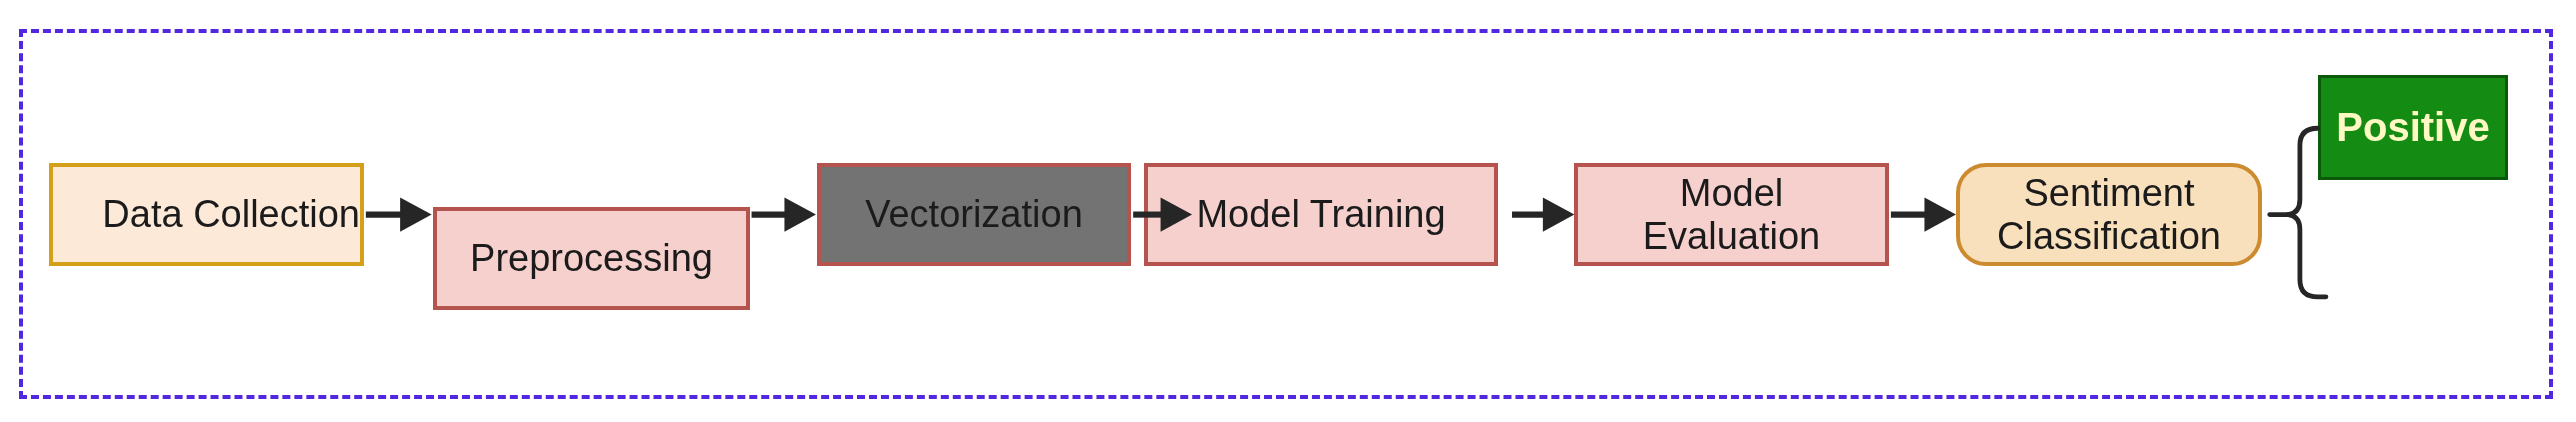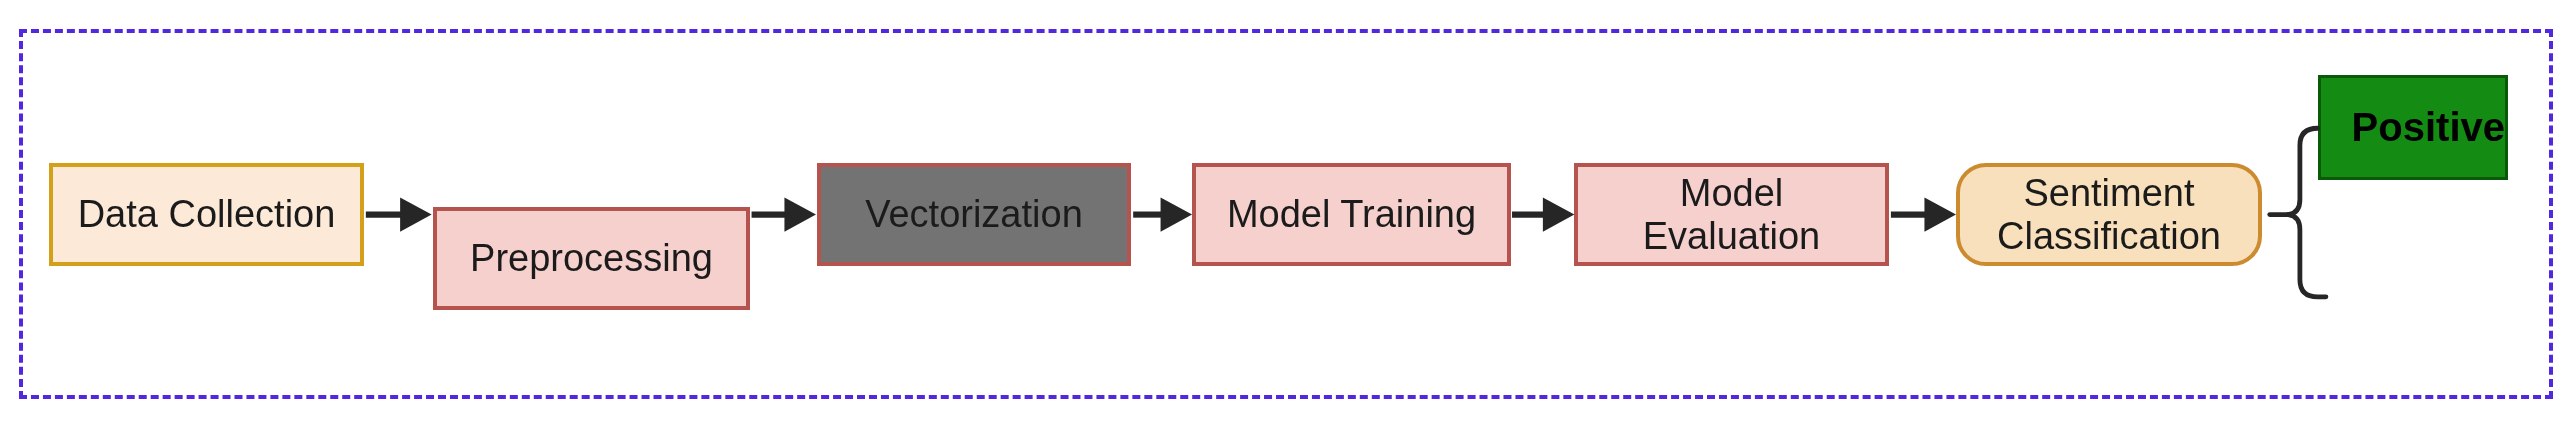--- a/index.html
+++ b/index.html
@@ -23,21 +23,21 @@
     border:4.1px solid #888;
     display:flex;align-items:center;justify-content:center;
     text-align:center;
     font-size:38px;line-height:1.12;
     color:var(--node-text,#1b1b1b);
     white-space:pre-line;
   }
   .node-1{left:49px;width:315px;}
   .node-2{left:433px;width:317px;}
   .node-3{left:817px;width:314px;}
-  .node-4{left:1192px;width:319px;}
+  .node-4{left:1144px;width:354px;}
   .node-5{left:1574px;width:315px;}
   .node-6{left:1956px;width:306px;border-radius:30px;}
   .outcome{
     position:absolute;
     box-sizing:border-box;
     width:190px;height:105px;
     border:3.4px solid #555;
     display:flex;align-items:center;justify-content:center;
     font-size:40px;font-weight:bold;
     white-space:pre-line;text-align:center;
@@ -52,42 +52,42 @@
   svg.overlay .head{fill:var(--connector,#262626);stroke:none;}
   svg.overlay .brace{stroke:var(--connector,#262626);stroke-width:7;fill:none;stroke-linecap:round;}
 </style>
 </head>
 <body>
 
 <div class="canvas">
 
   <div class="frame"></div>
 
-  <div class="node node-1" style="background: rgb(253, 233, 215); border-color: rgb(212, 160, 25);">
+  <div class="node node-1" style="background: rgb(253, 233, 215); border-color: rgb(212, 160, 25); justify-content: flex-end;">
     <span>Data Collection</span>
   </div>
   <div class="node node-2" style="background: rgb(246, 208, 205); border-color: rgb(181, 83, 79); margin-top: 44px;">
     <span>Preprocessing</span>
   </div>
   <div class="node node-3" style="background: #737373; border-color: rgb(181, 83, 79);">
     <span>Vectorization</span>
   </div>
   <div class="node node-4" style="background: rgb(246, 208, 205); border-color: rgb(181, 83, 79);">
     <span>Model Training</span>
   </div>
   <div class="node node-5" style="background: rgb(246, 208, 205); border-color: rgb(181, 83, 79);">
     <span>Model
 Evaluation</span>
   </div>
   <div class="node node-6" style="background: rgb(249, 224, 188); border-color: rgb(205, 139, 47);">
     <span>Sentiment
 Classification</span>
   </div>
 
-  <div class="outcome outcome-positive" style="background: rgb(20, 140, 20); border-color: rgb(10, 90, 10); color: #000000; justify-content: flex-end;">
+  <div class="outcome outcome-positive" style="background: rgb(20, 140, 20); border-color: rgb(10, 90, 10); color: #fef9c3;">
     <span>Positive</span>
   </div>
 
   <svg class="overlay" viewBox="0 0 3760 617">
     <g>
       <line class="shaft" x1="534" y1="313" x2="588" y2="313"></line>
       <polygon class="head" points="630,313 584,288 584,338"></polygon>
     </g>
     <g>
       <line class="shaft" x1="1097" y1="313" x2="1149" y2="313"></line>

